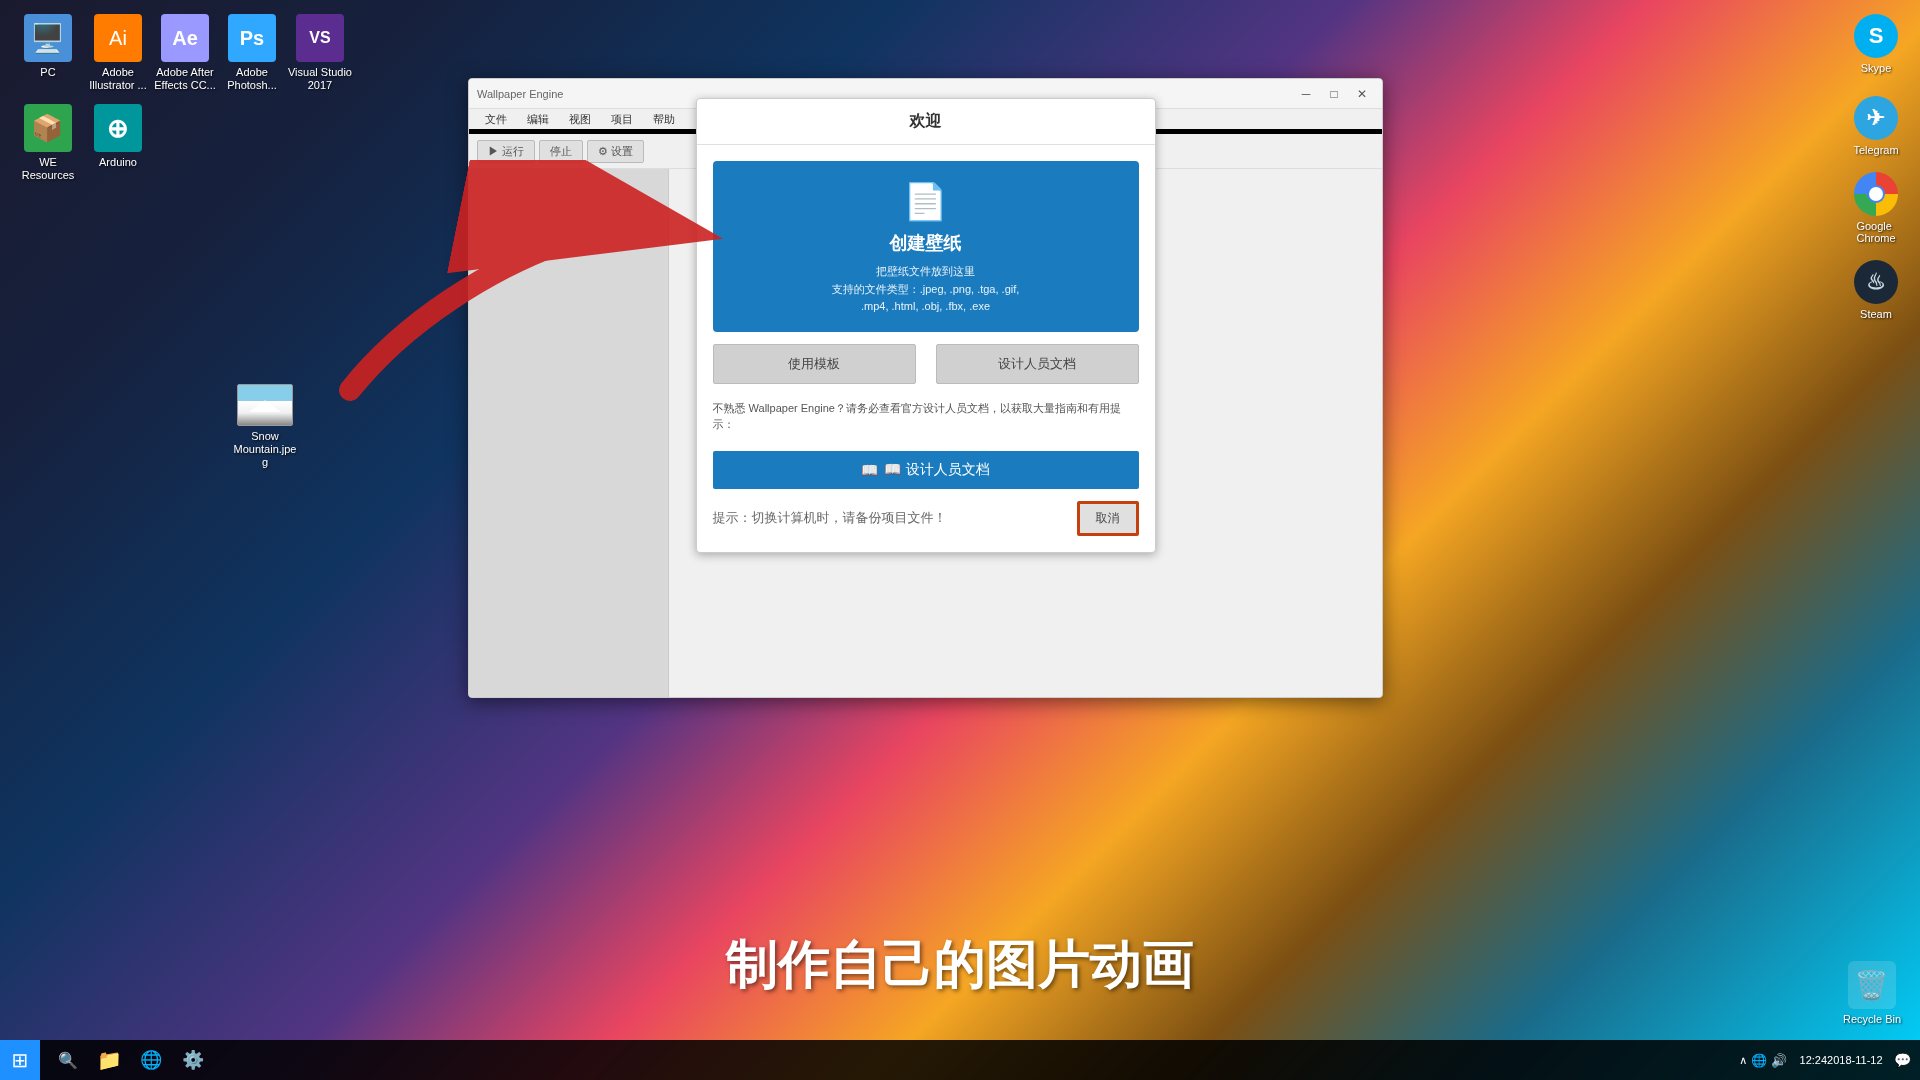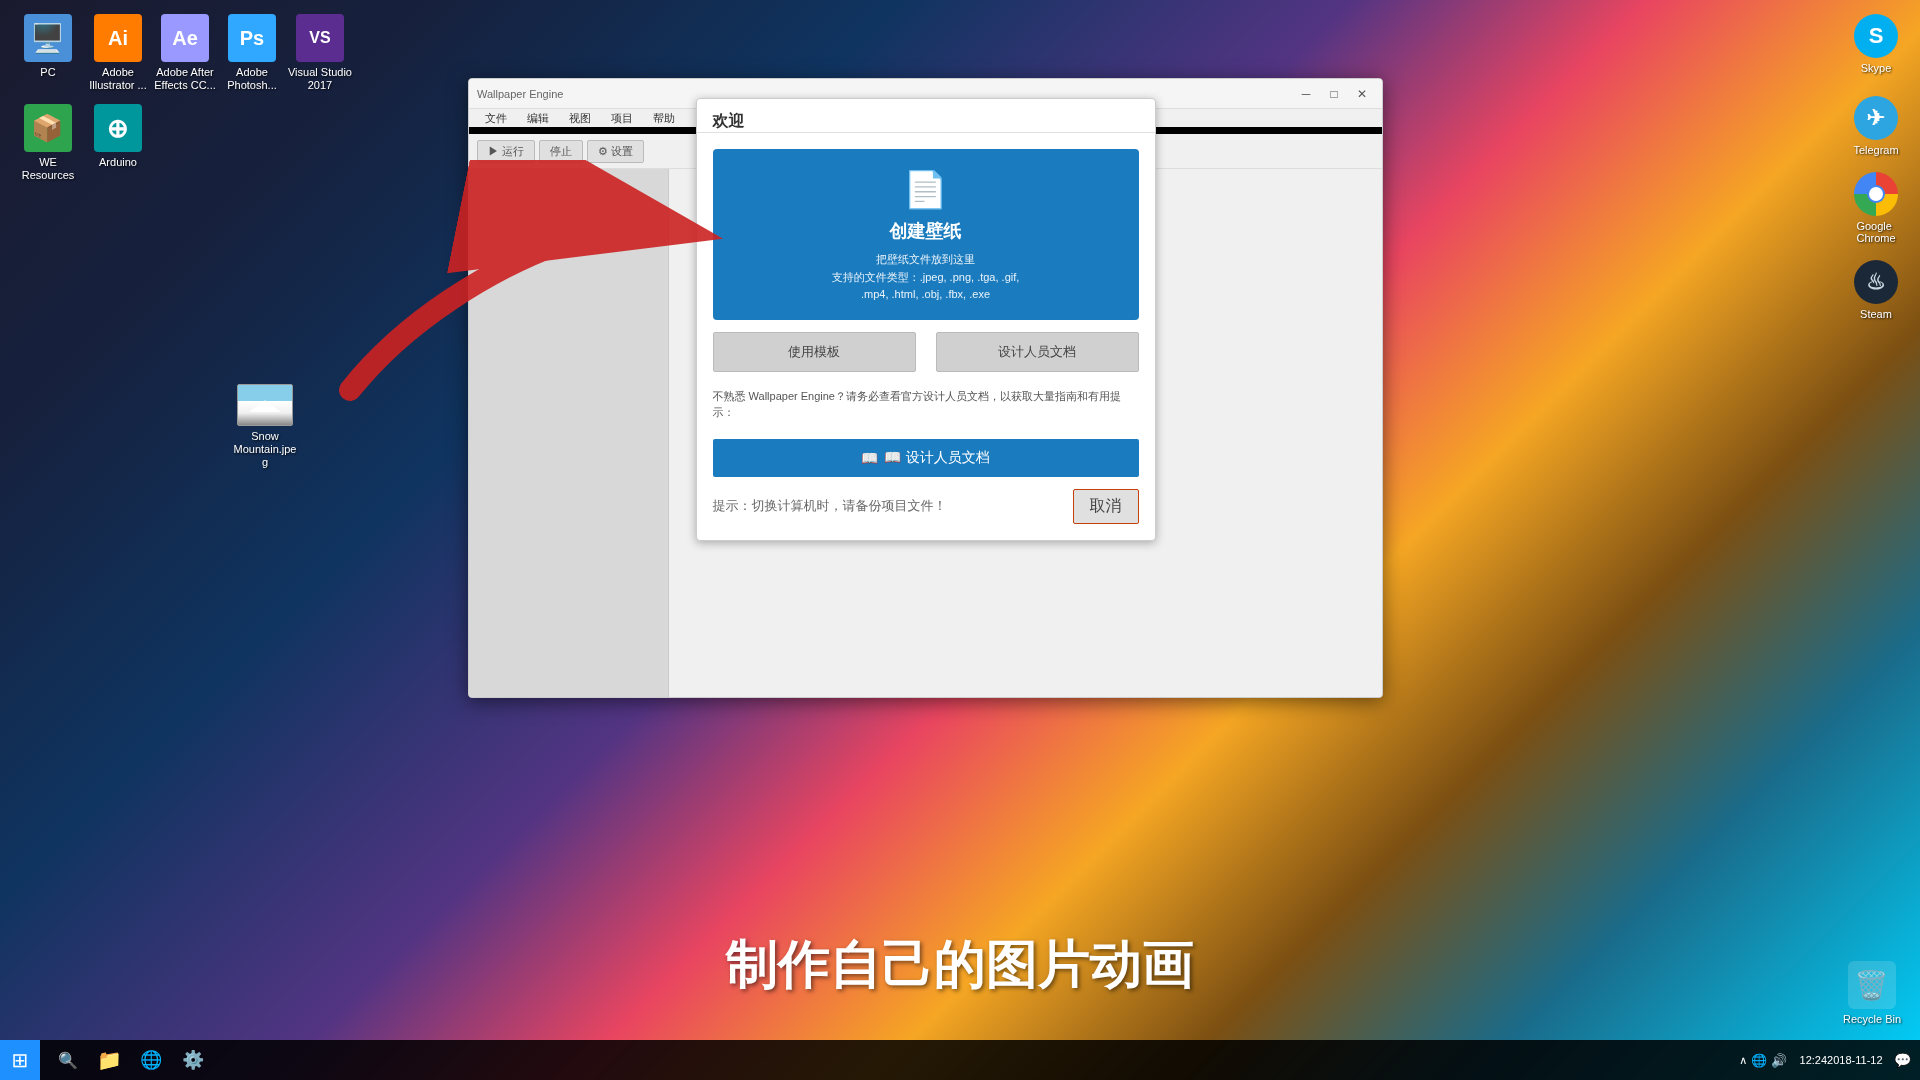--- a/index.html
+++ b/index.html
@@ -184,21 +184,21 @@
       justify-content: center;
       font-size: 12px;
       cursor: pointer;
       border-radius: 2px;
       color: #555;
     }
 
     .app-menu {
       height: 25px;
       background: #f0f0f0;
-      border-bottom: 7px solid #000000;
+      border-bottom: 5px solid #000000;
       display: flex;
       align-items: center;
       padding: 0 8px;
       gap: 4px;
     }
     .menu-item {
       font-size: 11px;
       color: #333;
       padding: 2px 8px;
       cursor: pointer;
@@ -257,25 +257,26 @@
     .dialog {
       width: 460px;
       background: white;
       border: 1px solid #ccc;
       border-radius: 4px;
       box-shadow: 0 2px 10px rgba(0,0,0,0.3);
       pointer-events: all;
       overflow: hidden;
     }
     .dialog-header {
-      padding: 12px 16px 0;
+      padding: 12px 16px 12px;
       font-size: 16px;
       font-weight: bold;
       color: #333;
       border-bottom: 1px solid #e0e0e0;
+      text-align: center;
     }
     .dialog-body {
       padding: 16px;
     }
     .create-wallpaper-btn {
       background: #1a7bbf;
       border-radius: 4px;
       padding: 20px 16px 16px;
       text-align: center;
       cursor: pointer;
@@ -344,24 +345,24 @@
       align-items: center;
       justify-content: space-between;
     }
     .dialog-hint {
       font-size: 13px;
       color: #666;
     }
     .cancel-btn {
       padding: 6px 16px;
       background: #e0e0e0;
-      border: 1px solid #c2410c;
-      border-radius: 2px;
-      cursor: pointer;
-      font-size: 16px;
+      border: 3px solid #c2410c;
+      border-radius: 2px;
+      cursor: pointer;
+      font-size: 12px;
       color: #444;
     }
 
     
     .red-arrow {
       position: absolute;
       top: 160px;
       left: 270px;
       width: 460px;
       height: 250px;
@@ -448,21 +449,21 @@
 <div style="position:absolute;top:0;left:0;">
 
   <div class="desktop-icon" style="top:10px;left:8px;position:absolute;">
     <div class="icon-img" style="background:#4a90d9;">
       <span style="font-size:28px;">🖥️</span>
     </div>
     <span class="icon-label">PC</span>
   </div>
 
   <div class="desktop-icon" style="top:10px;left:78px;position:absolute;">
-    <div class="icon-img" style="background:#ff7c00;color:white;font-size:20px;font-weight:bold;">Ai</div>
+    <div class="icon-img" style="background:#ff7c00;color:white;font-size:20px;font-weight:normal;">Ai</div>
     <span class="icon-label">Adobe<br>Illustrator ...</span>
   </div>
 
   <div class="desktop-icon" style="top:10px;left:145px;position:absolute;">
     <div class="icon-img" style="background:#9999ff;color:white;font-size:20px;font-weight:bold;">Ae</div>
     <span class="icon-label">Adobe After<br>Effects CC...</span>
   </div>
 
   <div class="desktop-icon" style="top:10px;left:212px;position:absolute;">
     <div class="icon-img" style="background:#31a8ff;color:white;font-size:20px;font-weight:bold;">Ps</div>

